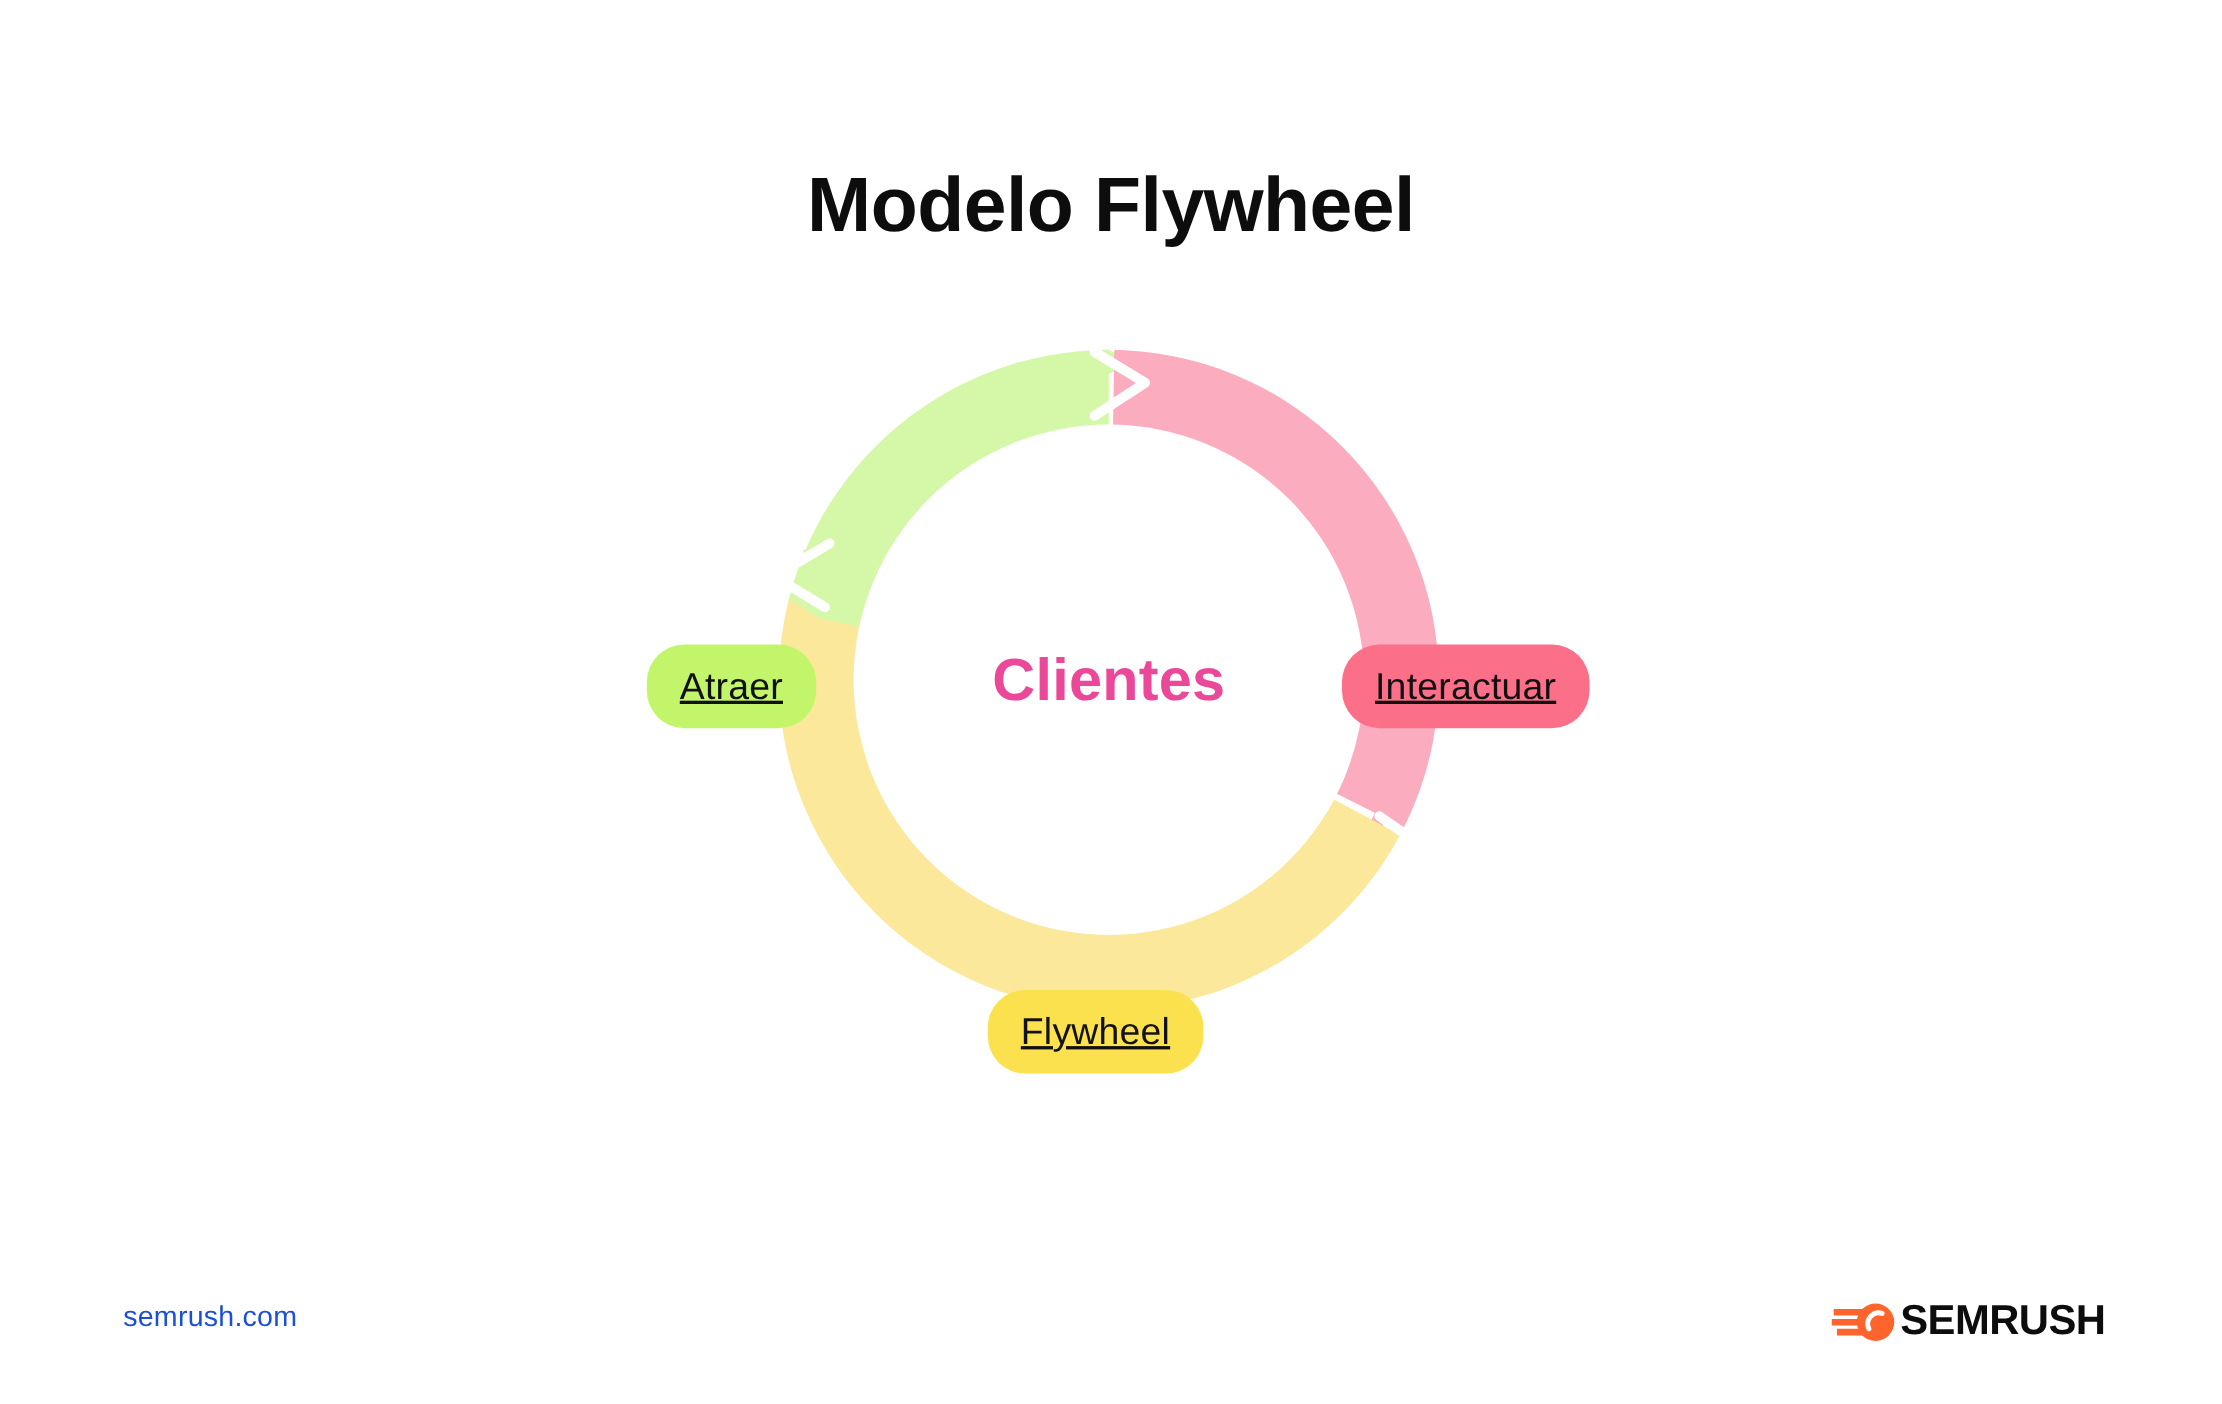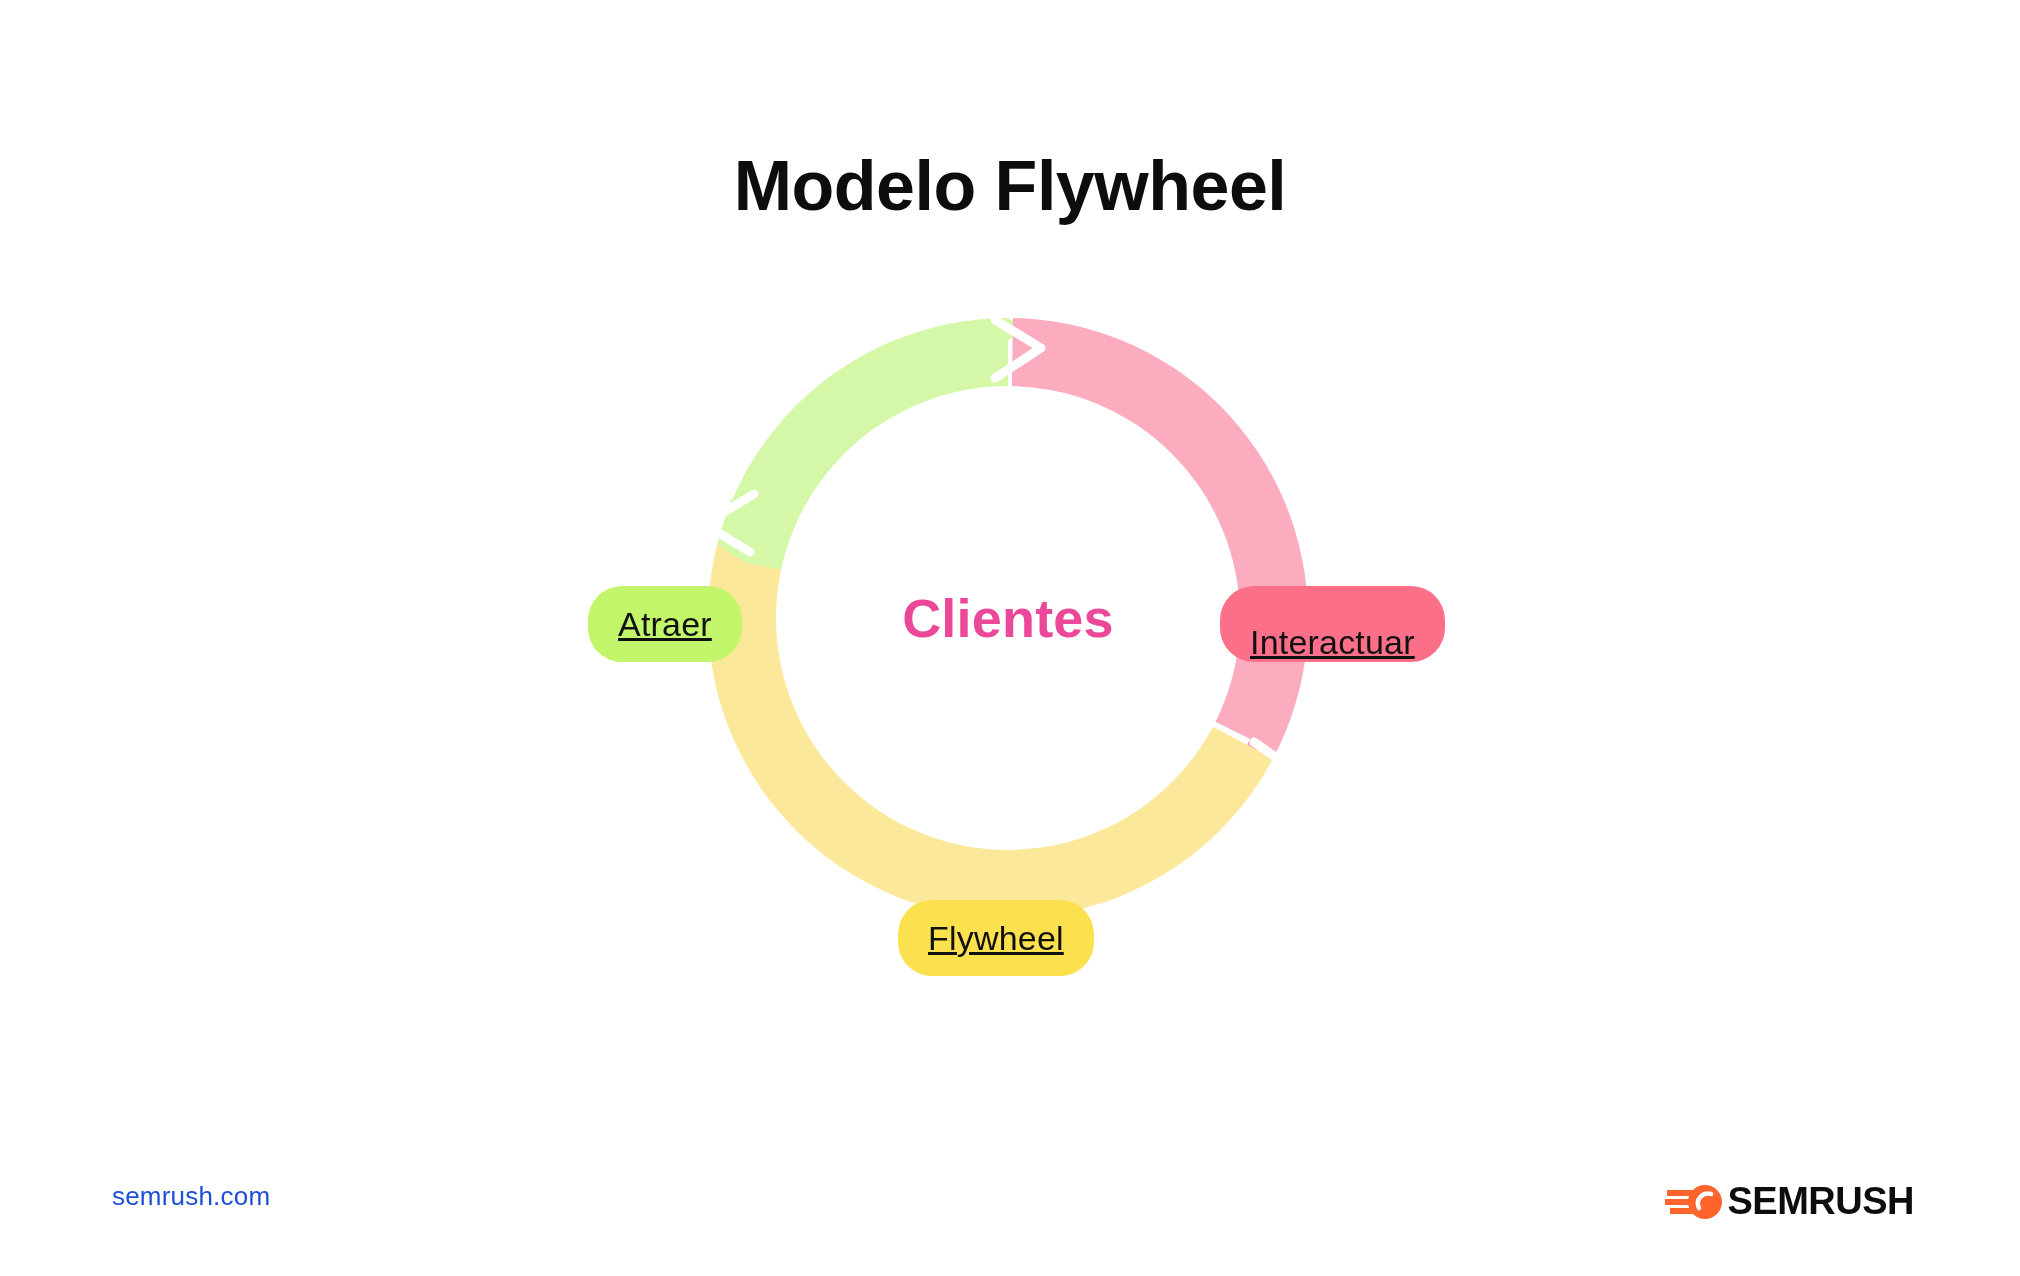--- a/index.html
+++ b/index.html
@@ -81,21 +81,20 @@
     letter-spacing: 0.2px;
     text-decoration: underline;
   }
   .pill-attract {
     left: -120px;
     top: 268px;
   }
   .pill-engage {
     left: 512px;
     top: 268px;
-    align-items: flex-end;
   }
   .pill-delight {
     left: 190px;
     top: 582px;
   }
 
   
   .footer-url {
     position: absolute;
     left: 112px;

